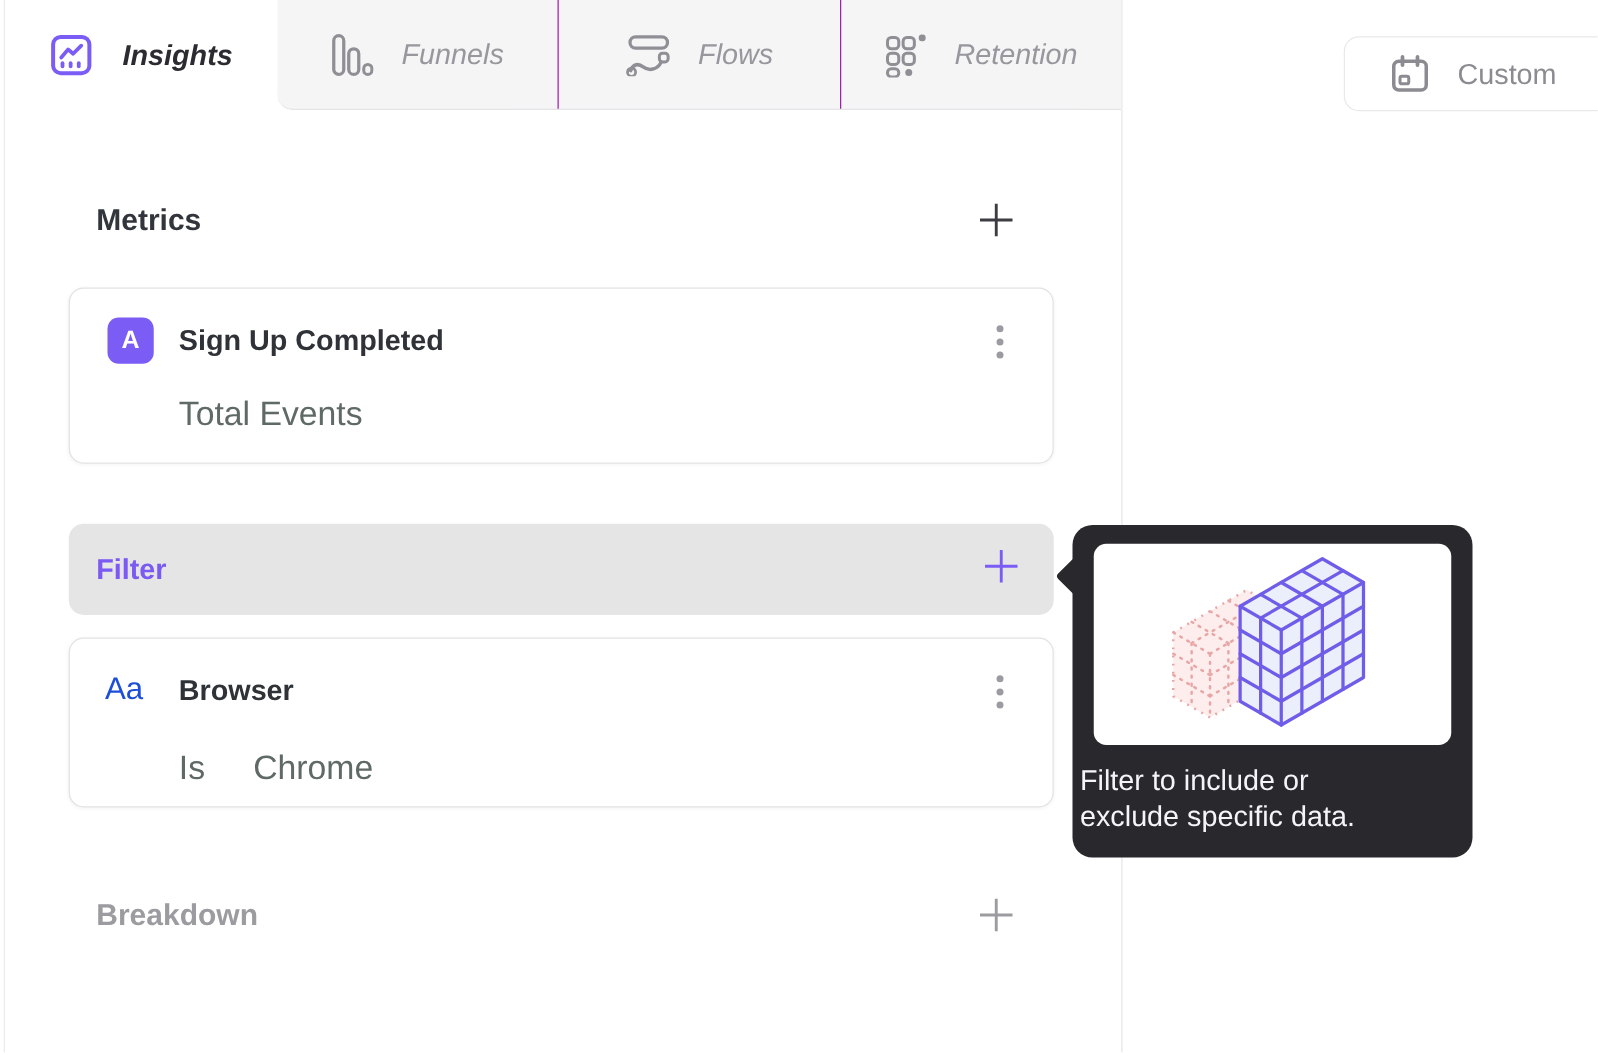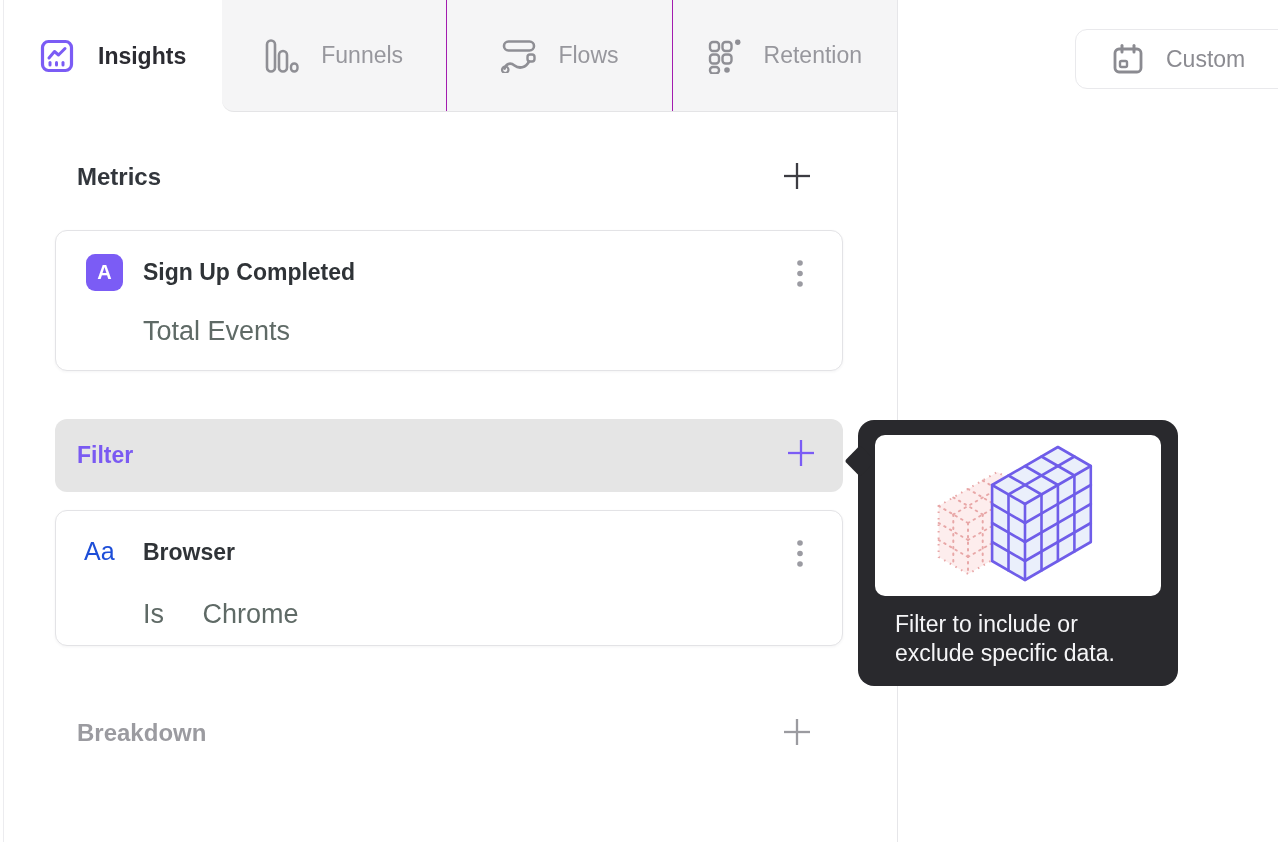--- a/index.html
+++ b/index.html
@@ -4,21 +4,21 @@
 <style>
   * { margin:0; padding:0; box-sizing:border-box; }
   html,body { width:1278px; height:842px; overflow:hidden; background:#ffffff;
     font-family:"Liberation Sans", sans-serif; }
   .page { position:relative; width:1278px; height:842px; background:#fff; }
 
   .left-edge-line { position:absolute; left:3px; top:0; width:1px; height:842px; background:#ececef; }
   .panel-divider { position:absolute; left:897px; top:0; width:1px; height:842px; background:#e6e6e9; }
 
   
-  .tabbar { position:absolute; left:4px; top:0; width:893px; height:112px; display:flex; }
+  .tabbar { position:absolute; left:4px; top:0; width:893px; height:88px; display:flex;font-style:italic; }
   .tab { display:flex; align-items:center; cursor:pointer; }
   .tab-active { width:218px; background:#ffffff; padding-left:36px; gap:24px; }
   .tab-active .tab-label { color:#2b2b31; font-weight:600; font-size:23px; }
   .inactive-strip { flex:1; display:flex; background:#f5f5f6; border-bottom:1px solid #e4e4e6;
     border-radius:0 0 0 12px; }
   .tab-inactive { flex:1; justify-content:center; gap:22px; }
   .tab-inactive + .tab-inactive { border-left:1px solid #a21caf; }
   .tab-inactive .tab-label { color:#97979d; font-weight:400; font-size:23px; }
   .tab-icon { display:flex; align-items:center; }
 
@@ -52,21 +52,21 @@
   .op { display:inline-block; }
   .op + .op { margin-left:31px; }
 
   
   .tooltip { position:absolute; left:858px; top:420px; width:320px; height:266px;
     background:#29292d; border-radius:16px; z-index:5; }
   .tooltip-arrow { position:absolute; left:-9px; top:30px; width:22px; height:22px;
     background:#29292d; transform:rotate(45deg); border-radius:3px; }
   .tooltip-img { position:absolute; left:17px; top:15px; width:286px; height:161px;
     background:#ffffff; border-radius:10px; overflow:hidden; }
-  .tooltip-text { position:absolute; left:37px; top:190px; width:250px; font-size:23px;
+  .tooltip-text { position:absolute; left:6px; top:190px; width:250px; font-size:23px;
     line-height:29px; color:#f5f5f7; }
 </style>
 </head>
 <body>
 
 <div class="page">
   <div class="left-edge-line"></div>
   <div class="panel-divider"></div>
 
   <div class="tabbar">

